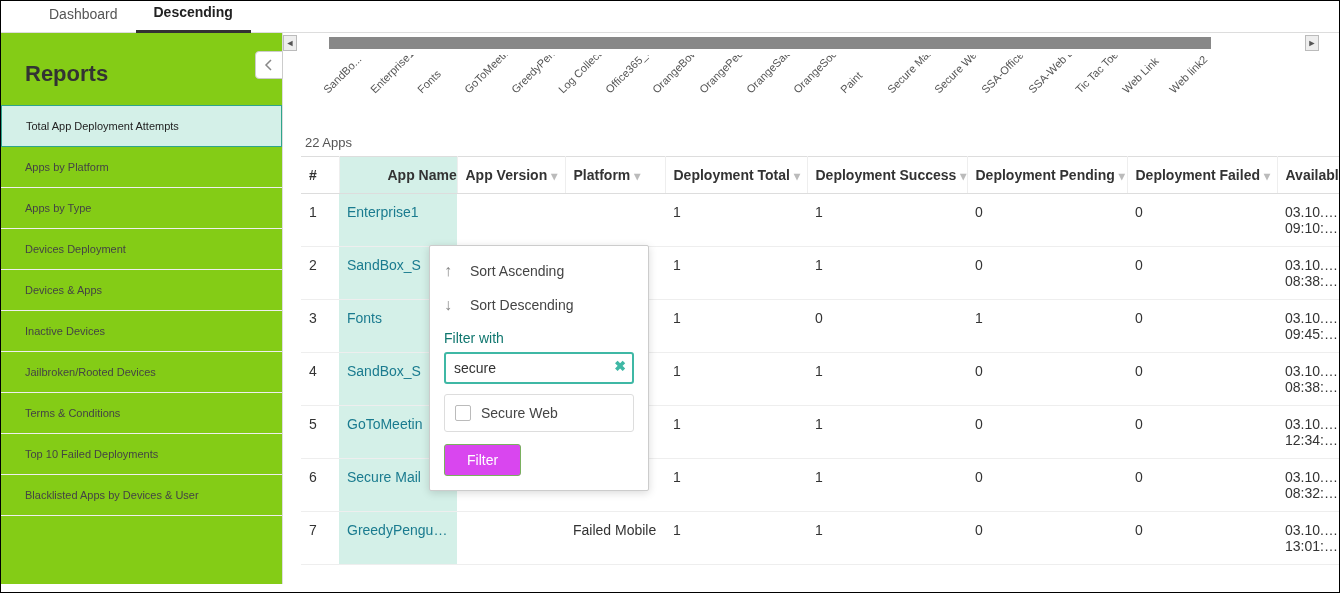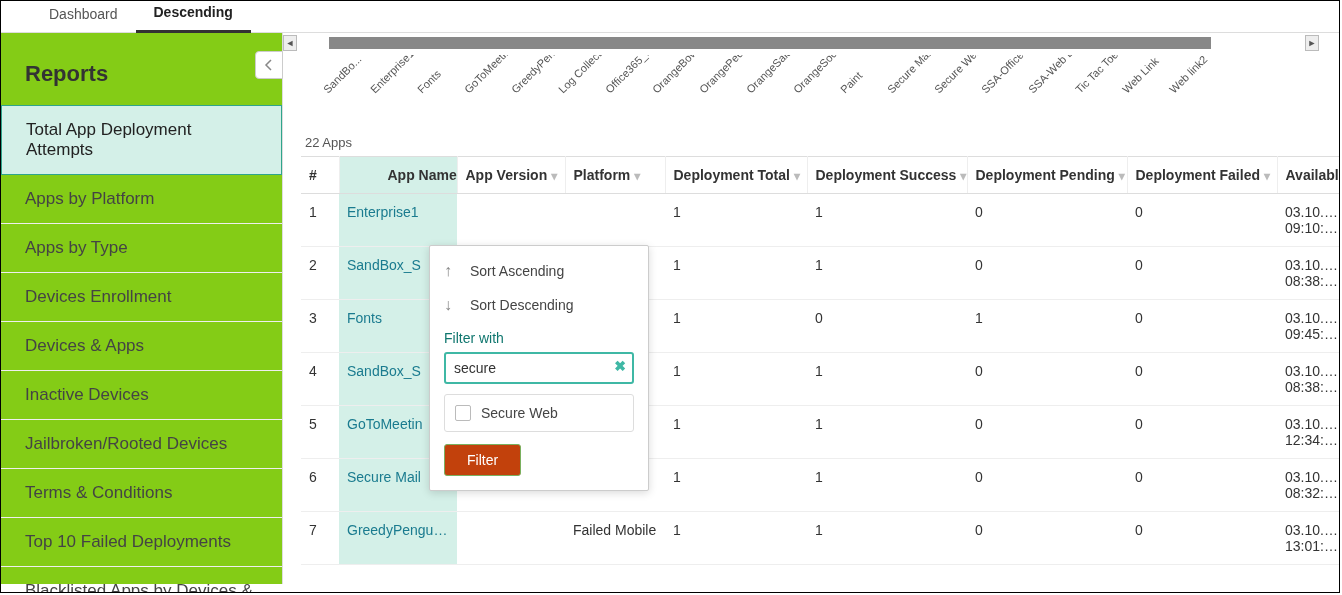--- a/index.html
+++ b/index.html
@@ -73,21 +73,21 @@
     color: #333;
   }
   .report-list {
     list-style: none;
   }
   .report-item {
     padding: 14px 24px;
     border-bottom: 1px solid #eee;
     cursor: pointer;
     color: #444;
-    font-size: 17px;
+    font-size: 11px;
   }
   .report-item.active {
     background: #d4f0e8;
     border: 1px solid #2fa58c;
     color: #222;
   }
   
   .content {
     flex: 1;
     padding: 0 0 0 18px;
@@ -253,21 +253,21 @@
     font-size: 14px;
   }
   .chk {
     width: 16px;
     height: 16px;
     border: 1px solid #bbb;
     border-radius: 2px;
     cursor: pointer;
   }
   .filter-btn {
-    background: #c2410c;
+    background: #d946ef;
     border: 1px solid #7ab05f;
     color: #fff;
     padding: 7px 22px;
     border-radius: 3px;
     cursor: pointer;
     font-size: 14px;
   }
 </style>
 </head>
 <body>
@@ -285,21 +285,21 @@
       <div class="collapse-btn">
         <svg width="12" height="12" viewBox="0 0 12 12">
             <path d="M8 1 L3 6 L8 11" stroke="#888" stroke-width="1.5" fill="none"></path>
           </svg>
       </div>
       <h2>Reports</h2>
       <ul class="report-list" id="report-list">
           <li class="report-item active">Total App Deployment Attempts</li>
           <li class="report-item">Apps by Platform</li>
           <li class="report-item">Apps by Type</li>
-          <li class="report-item">Devices Enrollment</li>
+          <li class="report-item">Devices Deployment</li>
           <li class="report-item">Devices &amp; Apps</li>
           <li class="report-item">Inactive Devices</li>
           <li class="report-item">Jailbroken/Rooted Devices</li>
           <li class="report-item">Terms &amp; Conditions</li>
           <li class="report-item">Top 10 Failed Deployments</li>
           <li class="report-item">Blacklisted Apps by Devices &amp; User</li>
         </ul>
     </div>
 
     <div class="content">

